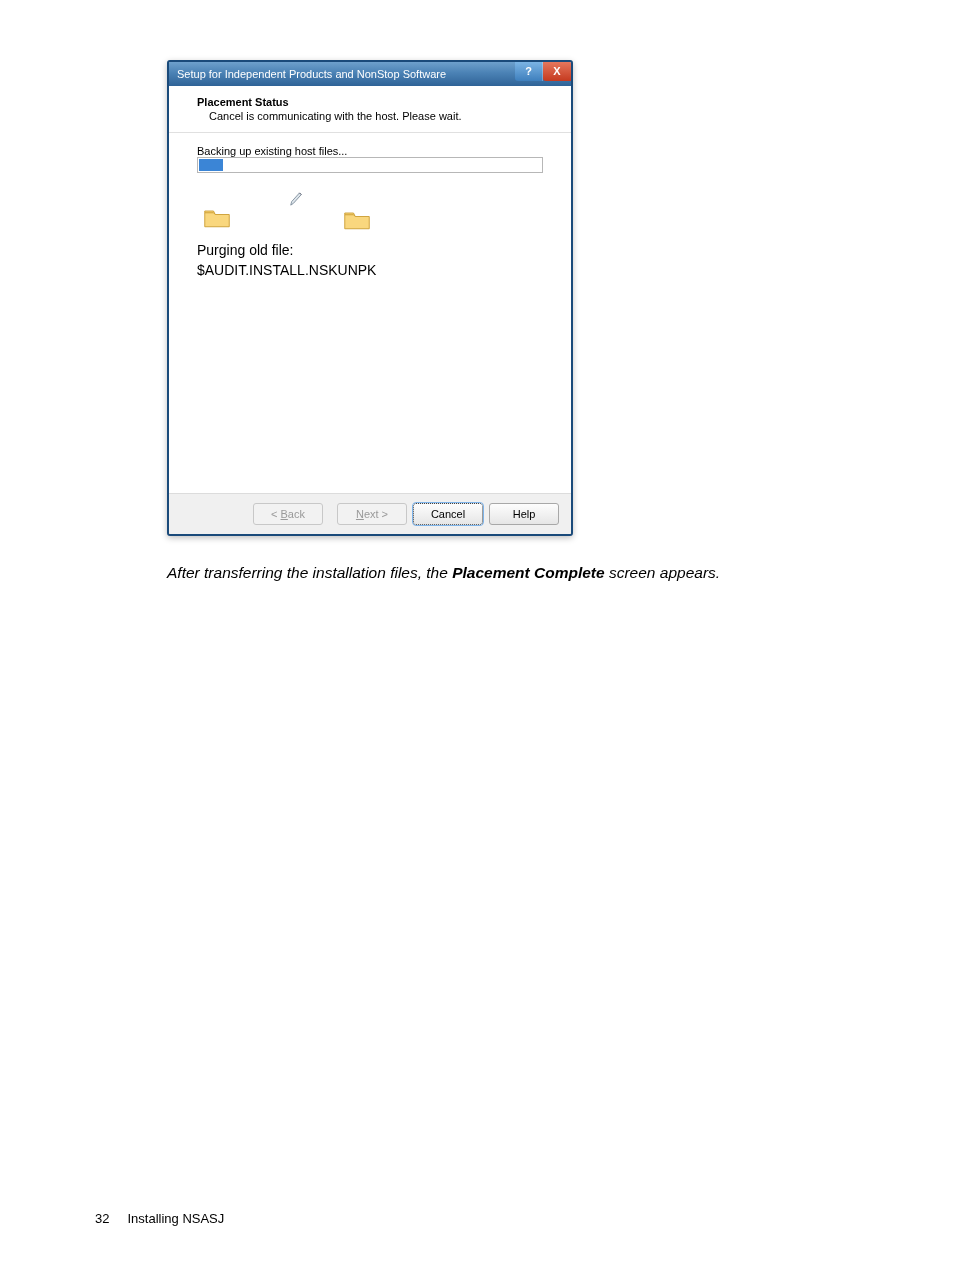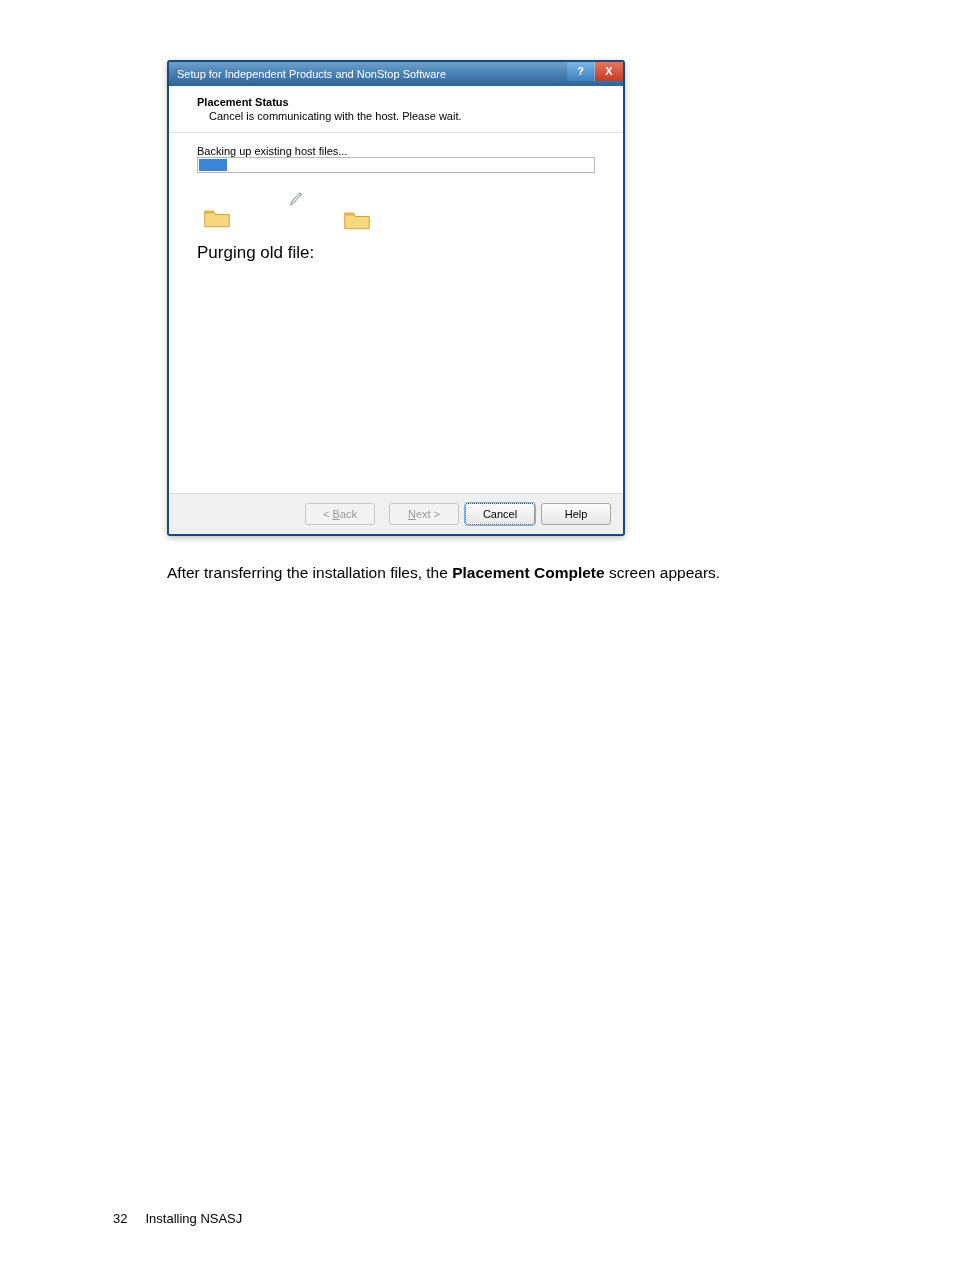--- a/index.html
+++ b/index.html
@@ -9,21 +9,21 @@
     font-family: Arial, Helvetica, sans-serif;
     background: #fff;
     width: 954px;
     height: 1271px;
     position: relative;
   }
   .page-content {
     padding: 60px 95px 0 95px;
   }
   .dialog-wrap {
-    width: 458px;
+    width: 406px;
     margin-left: 72px;
     border: 2px solid #1a4a7a;
     border-radius: 3px;
     box-shadow: 0 2px 6px rgba(0,0,0,0.25);
     background: #fdba74;
     overflow: hidden;
   }
   .titlebar {
     height: 24px;
     display: flex;
@@ -121,21 +121,21 @@
     position: absolute;
     width: 28px;
     height: 22px;
   }
   .folder svg { width: 100%; height: 100%; display: block; }
   .folder-left { left: 6px; top: 18px; }
   .folder-right { left: 146px; top: 20px; }
   .pen { position: absolute; left: 92px; top: 2px; width: 14px; height: 16px; }
   .pen svg { width:100%; height:100%; display:block; }
   .purge-area {
-    font-size: 17px;
+    font-size: 14px;
     color: #000;
     line-height: 1.4;
   }
   .button-bar {
     height: 40px;
     background: #f0f0f0;
     display: flex;
     align-items: center;
     justify-content: flex-end;
     gap: 6px;
@@ -163,32 +163,32 @@
   }
   .btn.focused {
     border: 1px dotted #444;
     outline: 1px solid #7eb4ea;
   }
   .btn u { text-decoration: underline; }
   .caption-line {
     margin: 28px 0 0 72px;
     font-size: 15.5px;
     color: #000;
+    font-style: italic;
   }
   .caption-line b { font-weight: bold; }
   .footer {
     position: absolute;
     left: 95px;
     bottom: 45px;
     font-size: 13px;
     color: #000;
     display: flex;
     gap: 18px;
     align-items: baseline;
-    margin-left: 18px;
   }
   .page-num { font-size: 13px; }
   .footer-label { font-size: 13px; }
 </style>
 </head>
 <body>
 
 <div class="page-content">
 
   <div class="dialog-wrap">
@@ -229,20 +229,21 @@
           <div class="folder folder-right">
             <svg viewBox="0 0 32 24">
                 <path d="M2 6 L2 22 L30 22 L30 8 L14 8 L12 4 L2 4 Z" fill="#f9d77e" stroke="#c99a2e" stroke-width="1"></path>
                 <path d="M2 6 L12 6 L14 8" fill="none" stroke="#c99a2e"></path>
               </svg>
           </div>
         </div>
 
         <div class="purge-area">
           <div>Purging old file:</div>
+          <div>$AUDIT.INSTALL.NSKUNPK</div>
         </div>
       </div>
     </div>
 
     <div class="button-bar">
       <div class="btn disabled">
           <span>&lt; <u>B</u>ack</span>
         </div>
       <div class="btn disabled">
           <span><u>N</u>ext &gt;</span>

